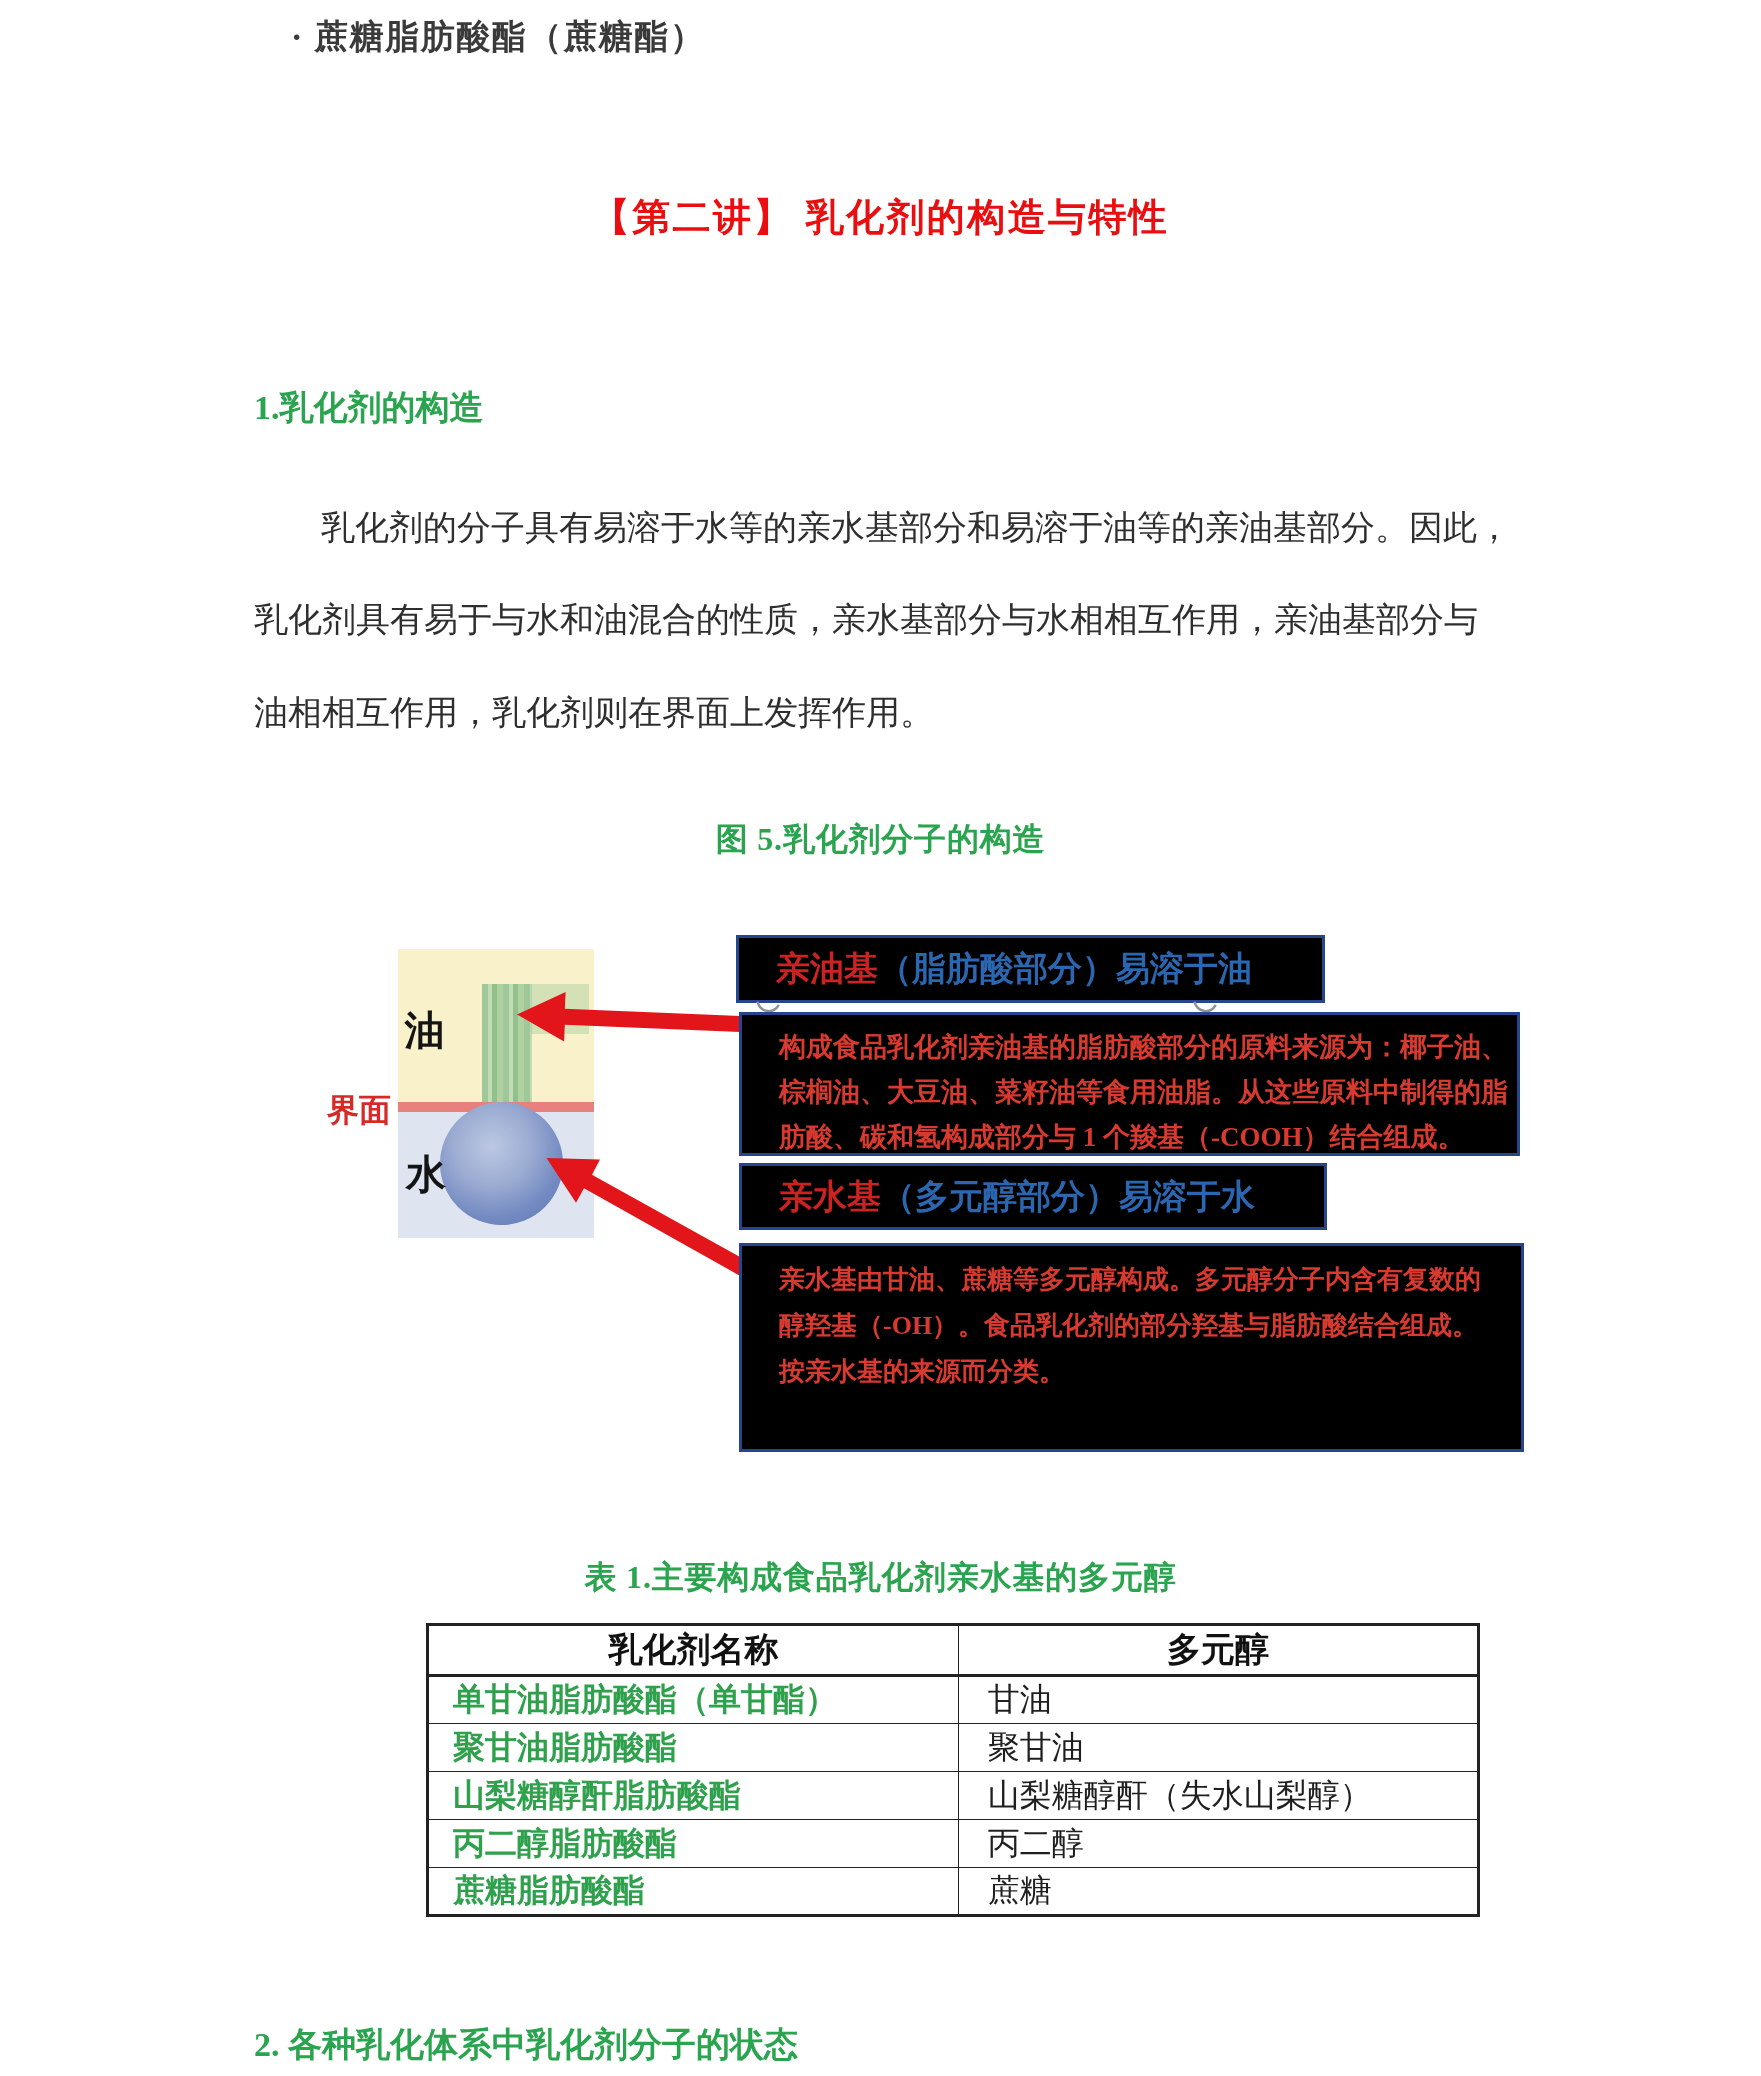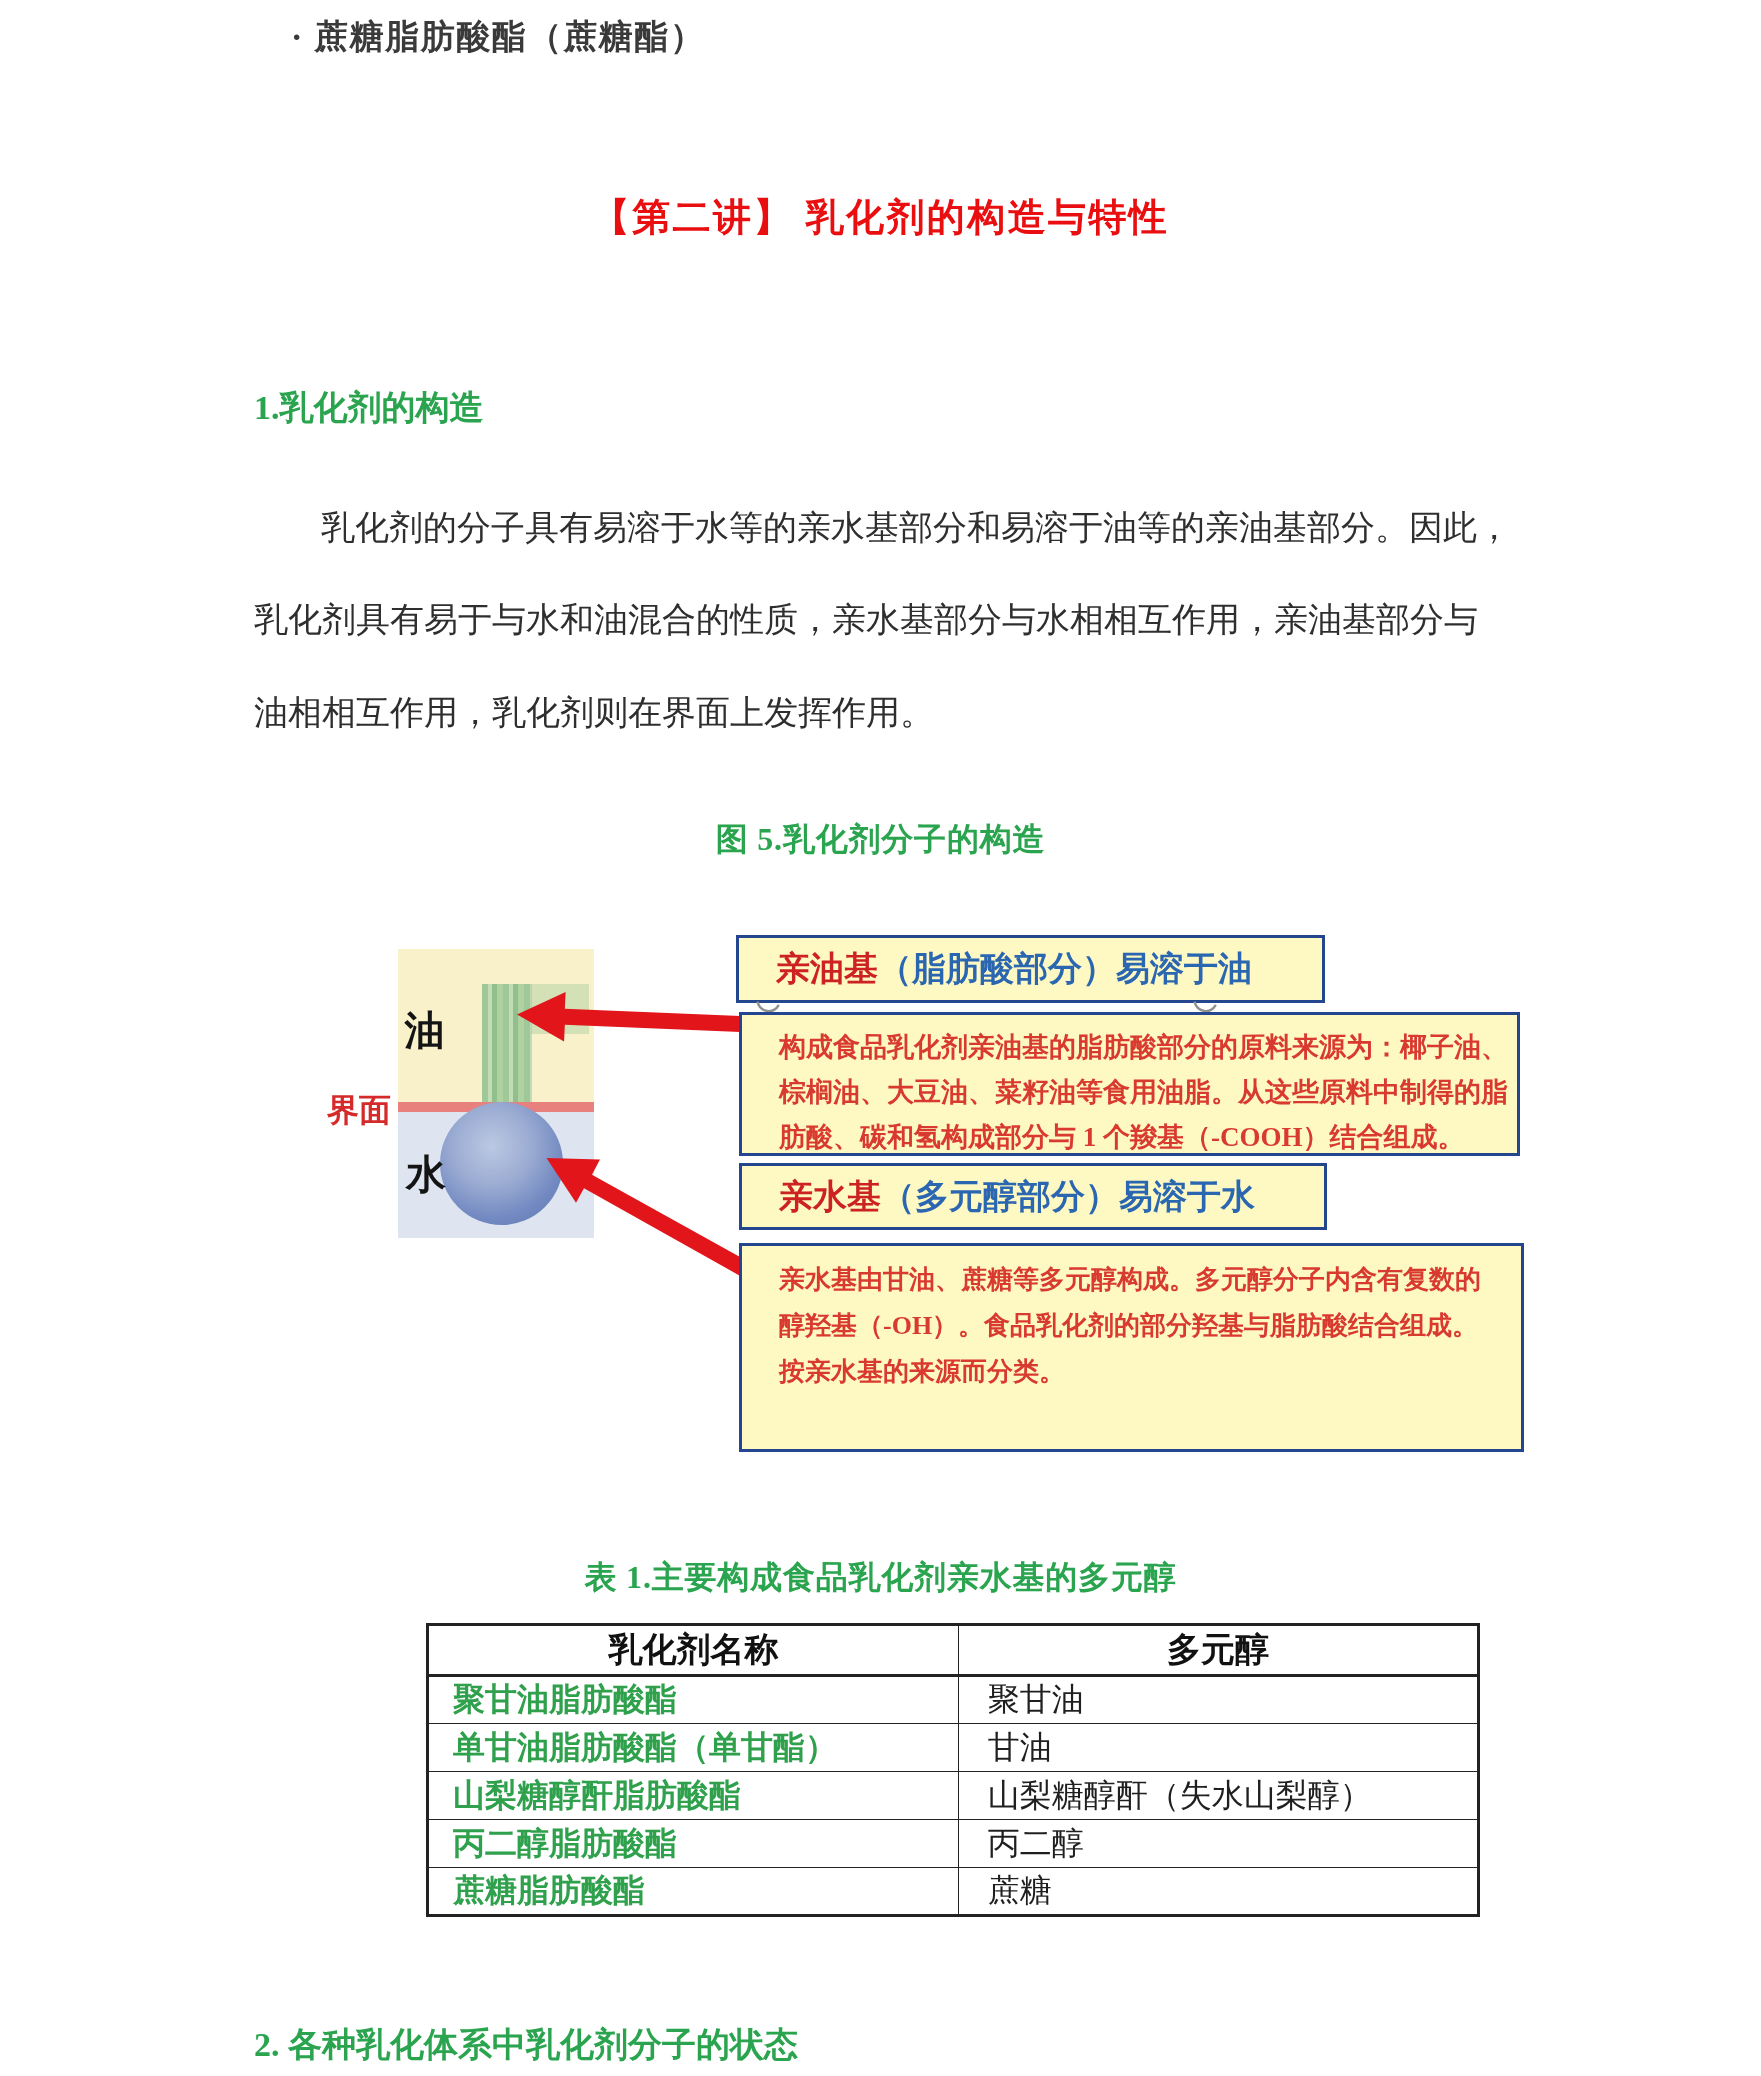--- a/index.html
+++ b/index.html
@@ -31,21 +31,21 @@
     background:repeating-linear-gradient(to right,#98c493 0px,#98c493 5.6px,#bcdab4 5.6px,#bcdab4 9.6px,#89bb85 9.6px,#89bb85 15px,#a9cf9f 15px,#a9cf9f 21px);
     opacity:.92;}
   .tail-glow{left:133px;top:35px;width:58px;height:50px;background:rgba(152,196,147,.38);}
   .head-sphere{left:42px;top:153px;width:123px;height:123px;border-radius:50%;
     background:radial-gradient(circle at 42% 36%,#bcc8e3 0%,#9aabd2 38%,#7289c1 68%,#5d76b2 100%);}
   .interface-label{left:318px;top:1089px;width:73px;text-align:right;font-size:32px;font-weight:bold;color:#d42a2a;}
 
   .arrow-layer{left:315px;top:941px;width:451px;height:375px;pointer-events:none;}
 
   
-  .callout{background:#fef9c3;border:3.2px solid #24468e;box-sizing:border-box;}
+  .callout{background:#000000;border:3.2px solid #24468e;box-sizing:border-box;}
   .cb-title{display:flex;align-items:center;font-size:34px;font-weight:bold;padding-left:37px;white-space:nowrap;}
   .cb1{left:736px;top:935px;width:589px;height:68px;}
   .cb2{left:739px;top:1012px;width:781px;height:144px;padding:9.6px 0 0 37px;}
   .cb3{left:739px;top:1163px;width:588px;height:67px;}
   .cb4{left:739px;top:1243px;width:785px;height:209px;padding:11.2px 0 0 37px;}
   .hl-red{color:#cc2222;}
   .hl-blue{color:#2b67b1;}
   .red-line{font-size:27px;font-weight:bold;color:#d93a30;line-height:45px;white-space:nowrap;}
   .cb4 .red-line{font-size:26px;line-height:46px;}
   .hook{pointer-events:none;}
@@ -132,26 +132,26 @@
         <col style="width:49.5%">
       </colgroup>
     <thead>
       <tr>
         <th>乳化剂名称</th>
         <th>多元醇</th>
       </tr>
     </thead>
     <tbody>
       <tr>
+        <td class="td-name">单甘油脂肪酸酯（单甘酯）</td>
+        <td class="td-polyol">甘油</td>
+      </tr>
+      <tr>
         <td class="td-name">聚甘油脂肪酸酯</td>
         <td class="td-polyol">聚甘油</td>
-      </tr>
-      <tr>
-        <td class="td-name">单甘油脂肪酸酯（单甘酯）</td>
-        <td class="td-polyol">甘油</td>
       </tr>
       <tr>
         <td class="td-name">山梨糖醇酐脂肪酸酯</td>
         <td class="td-polyol">山梨糖醇酐（失水山梨醇）</td>
       </tr>
       <tr>
         <td class="td-name">丙二醇脂肪酸酯</td>
         <td class="td-polyol">丙二醇</td>
       </tr>
       <tr>

